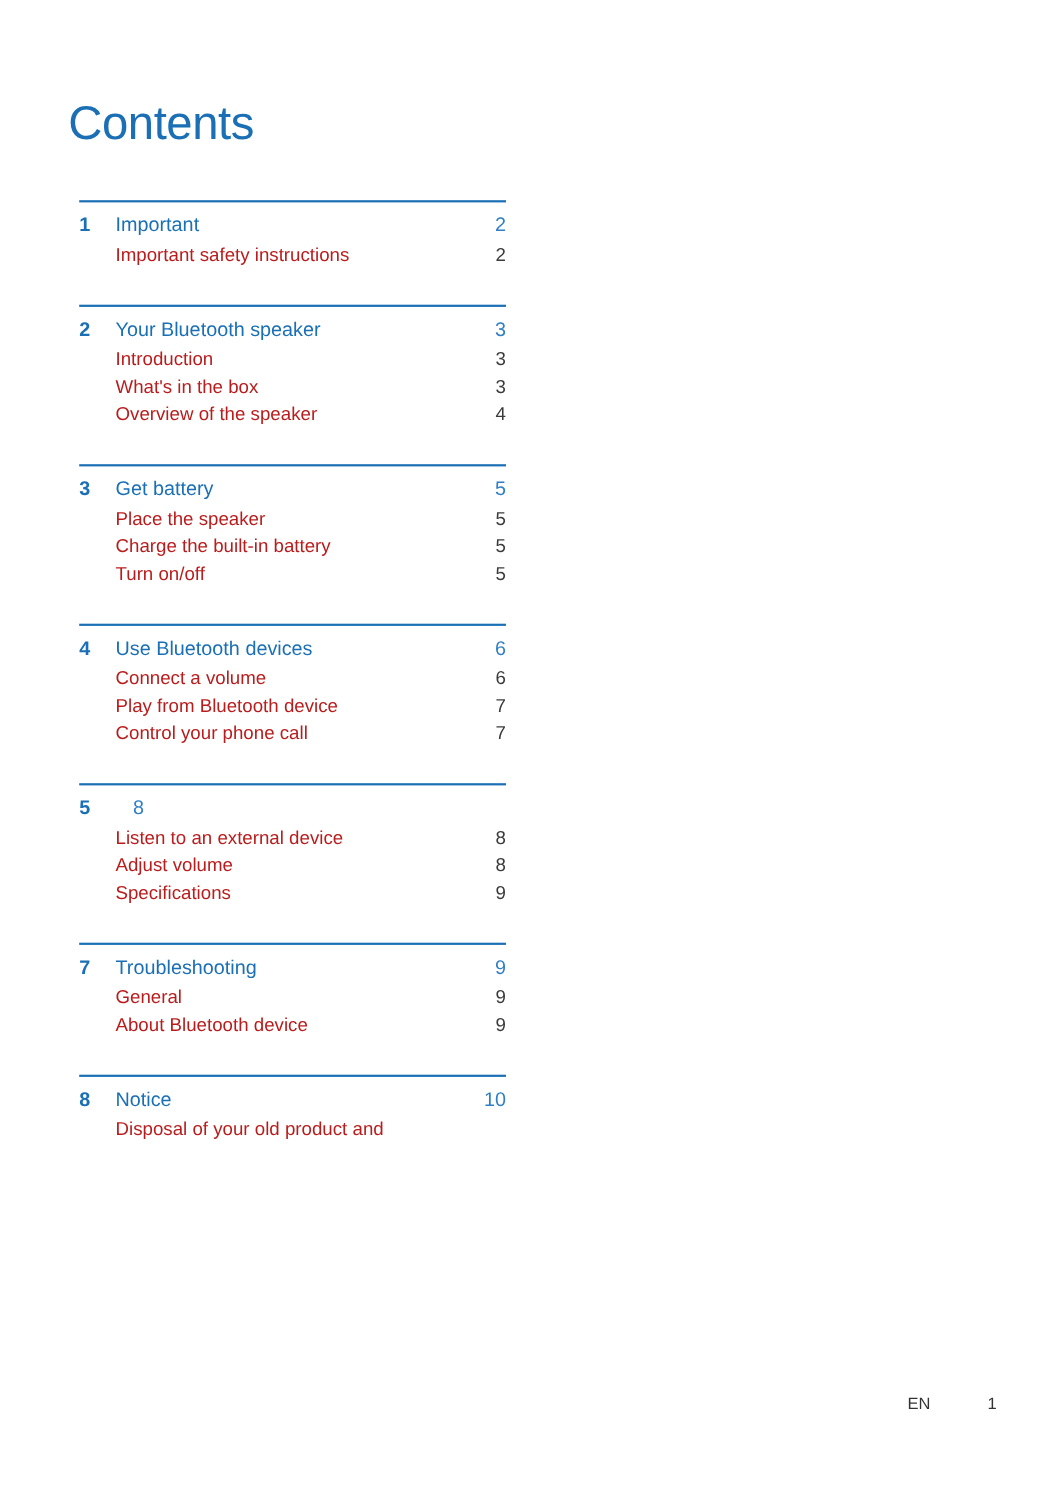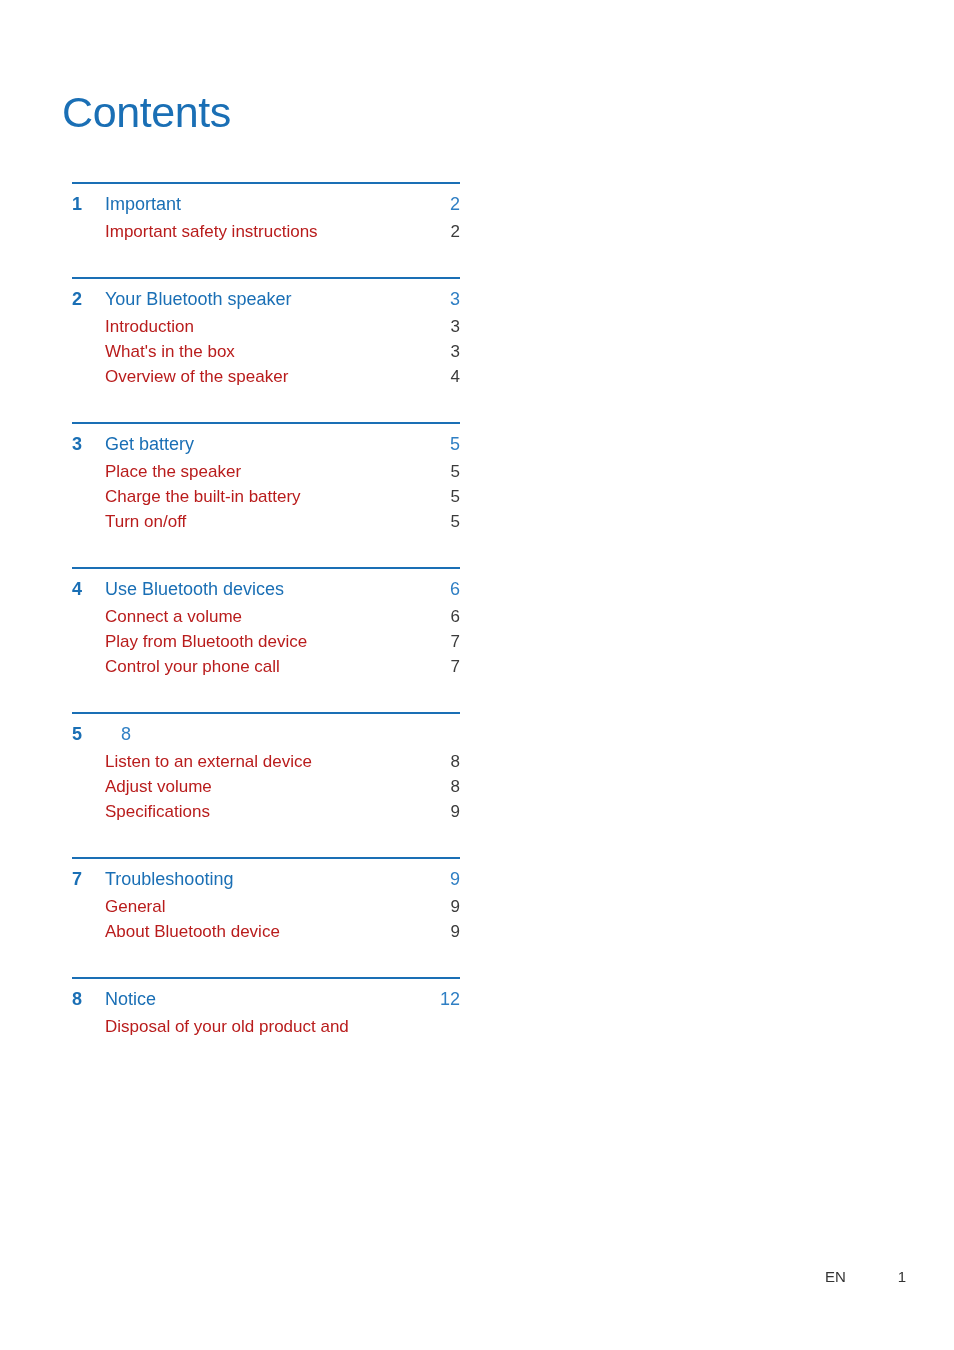--- a/index.html
+++ b/index.html
@@ -281,21 +281,21 @@
           <span class="sub-spacer"></span>
           <span class="sub-title">About Bluetooth device</span>
           <span class="sub-page">9</span>
         </div>
       </div>
       <div class="toc-group">
         <div class="group-rule"></div>
         <div class="toc-row chapter-row">
           <span class="chapter-num">8</span>
           <span class="chapter-title">Notice</span>
-          <span class="chapter-page">12</span>
+          <span class="chapter-page">10</span>
         </div>
         <div class="toc-row sub-row">
           <span class="sub-spacer"></span>
           <span class="sub-title">Disposal of your old product and</span>
           <span class="sub-page empty"></span>
         </div>
       </div>
     </div>
 
   <div class="footer">

